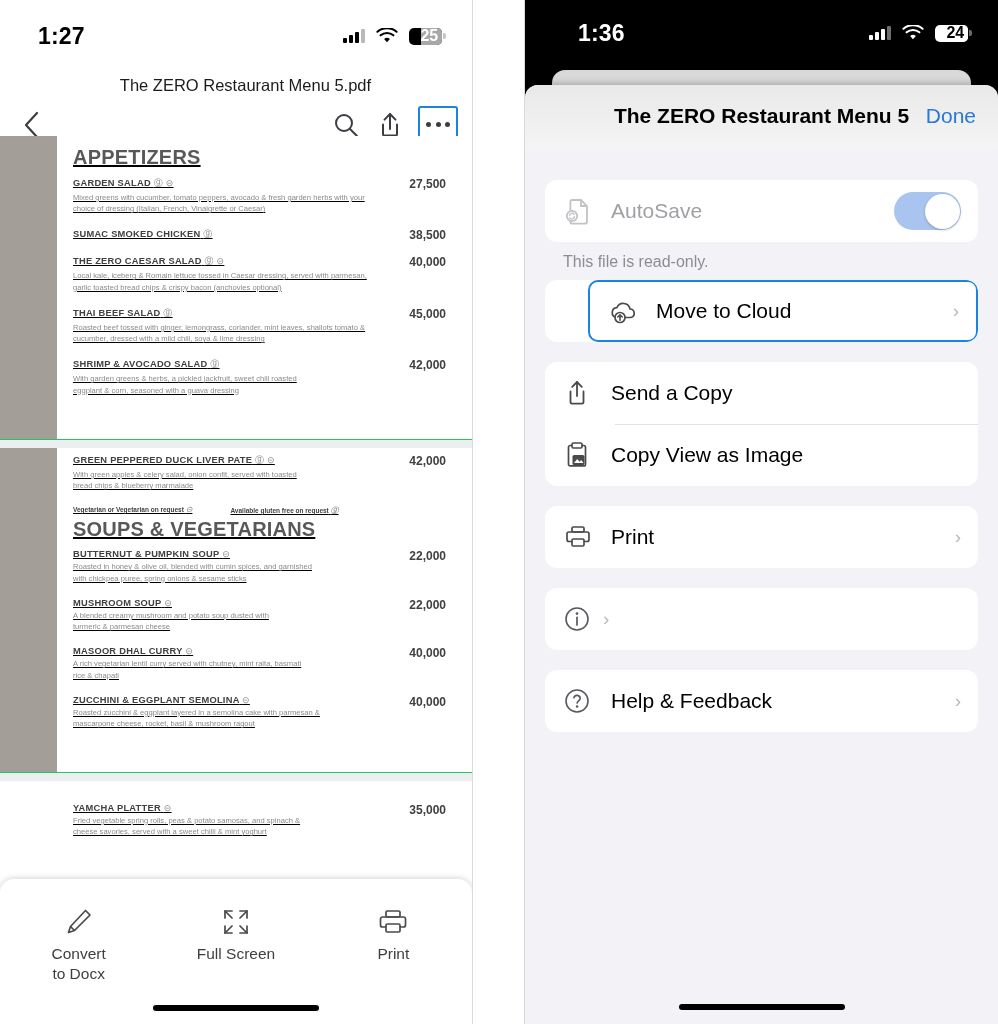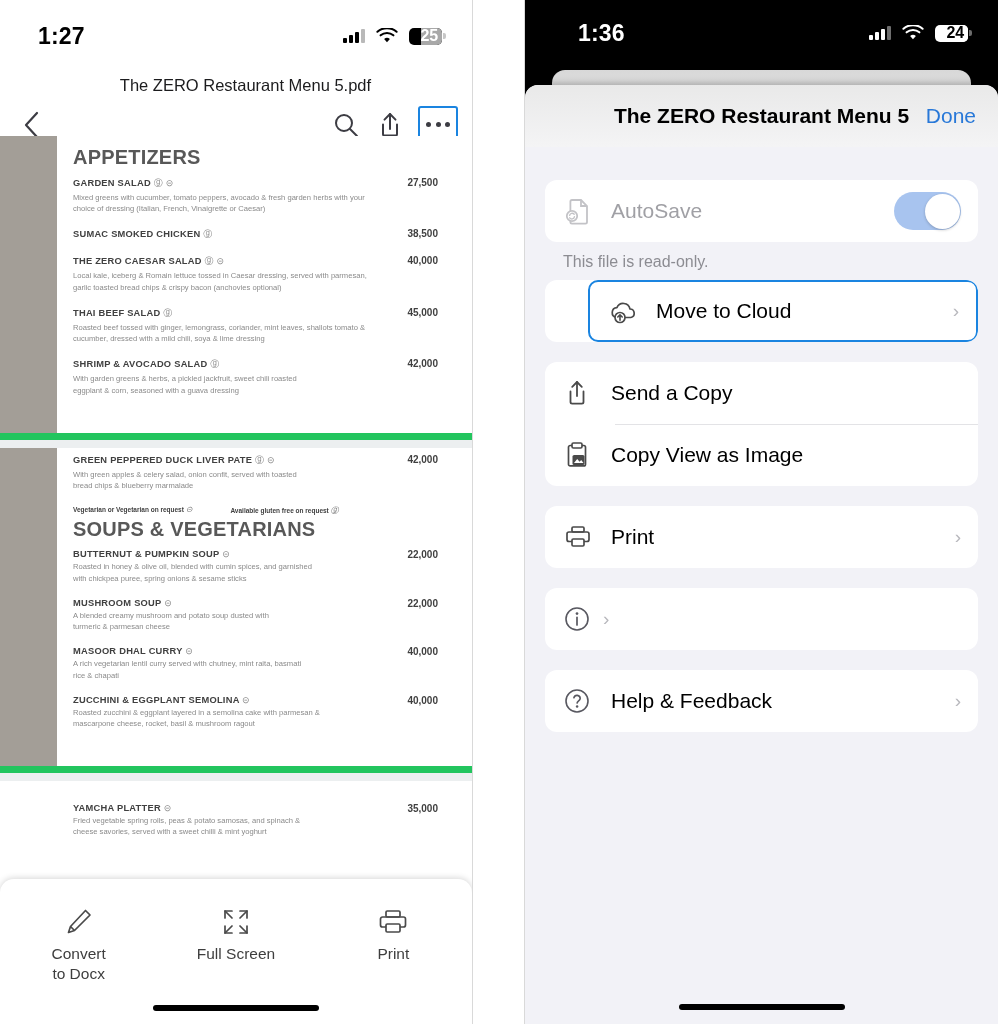--- a/index.html
+++ b/index.html
@@ -62,32 +62,32 @@
   .tb-spacer { flex: 1; }
   .tb-btn { width: 44px; height: 40px; display:flex; align-items:center; justify-content:center; }
   .tb-btn.boxed { border: 2.5px solid #1a84e0; border-radius: 3px; width: 40px; height: 38px; margin-left: 6px;}
   .dots { display:flex; gap: 4.5px; }
   .dots i { width: 5px; height: 5px; border-radius: 50%; background: #3c3c43; display:block; }
 
   
   .pdf-view { position: absolute; top: 136px; left: 0; right: 0; bottom: 0;
     background: #eceff0; overflow: hidden; }
   .pdf-page { position: relative; background: #ffffff; margin: 0 0 8px 0;
-      border-bottom: 7px solid #22c55e; }
+      border-bottom: 1px solid #22c55e; text-decoration: underline; }
   .pdf-page .sideband { position: absolute; left: 0; top: 0; bottom: 0; width: 57px;
       background: #a39e97; }
   .pdf-body { padding: 6px 26px 6px 73px; }
 
   .sect-title { font-size: 20px; font-weight: bold; color: #585858; letter-spacing: .2px;
       margin: 4px 0 8px; }
   .item { position: relative; margin-bottom: 14px; padding-right: 70px; }
   .item-name { font-size: 9.3px; font-weight: bold; color: #404040; letter-spacing: .25px; }
   .item-name .sym { font-weight: normal; color:#8b8b8b; font-size: 9px; }
   .item-desc { font-size: 7.6px; color: #8a8a8a; line-height: 1.48; margin-top: 2px; max-width: 320px; }
-  .item-price { position: absolute; right: 8px; top: 0; font-size: 10px; font-weight: bold; color: #404040; margin-left: 19px; }
+  .item-price { position: absolute; right: 0; top: 0; font-size: 12px; font-weight: bold; color: #404040; margin-left: 19px; }
   .legend { display: flex; gap: 38px; font-size: 6.5px; font-weight: bold; color: #3f3f3f;
       margin: 6px 0 2px; align-items: flex-start; }
   .legend span i { font-weight: normal; color:#7a7a7a; font-size: 8px; }
 
   
   .bottom-card {
     position: absolute; left: 0; right: 0; bottom: 0; height: 145px;
     background: #ffffff; border-radius: 14px 14px 0 0;
     box-shadow: 0 -1px 6px rgba(0,0,0,.16);
   }

